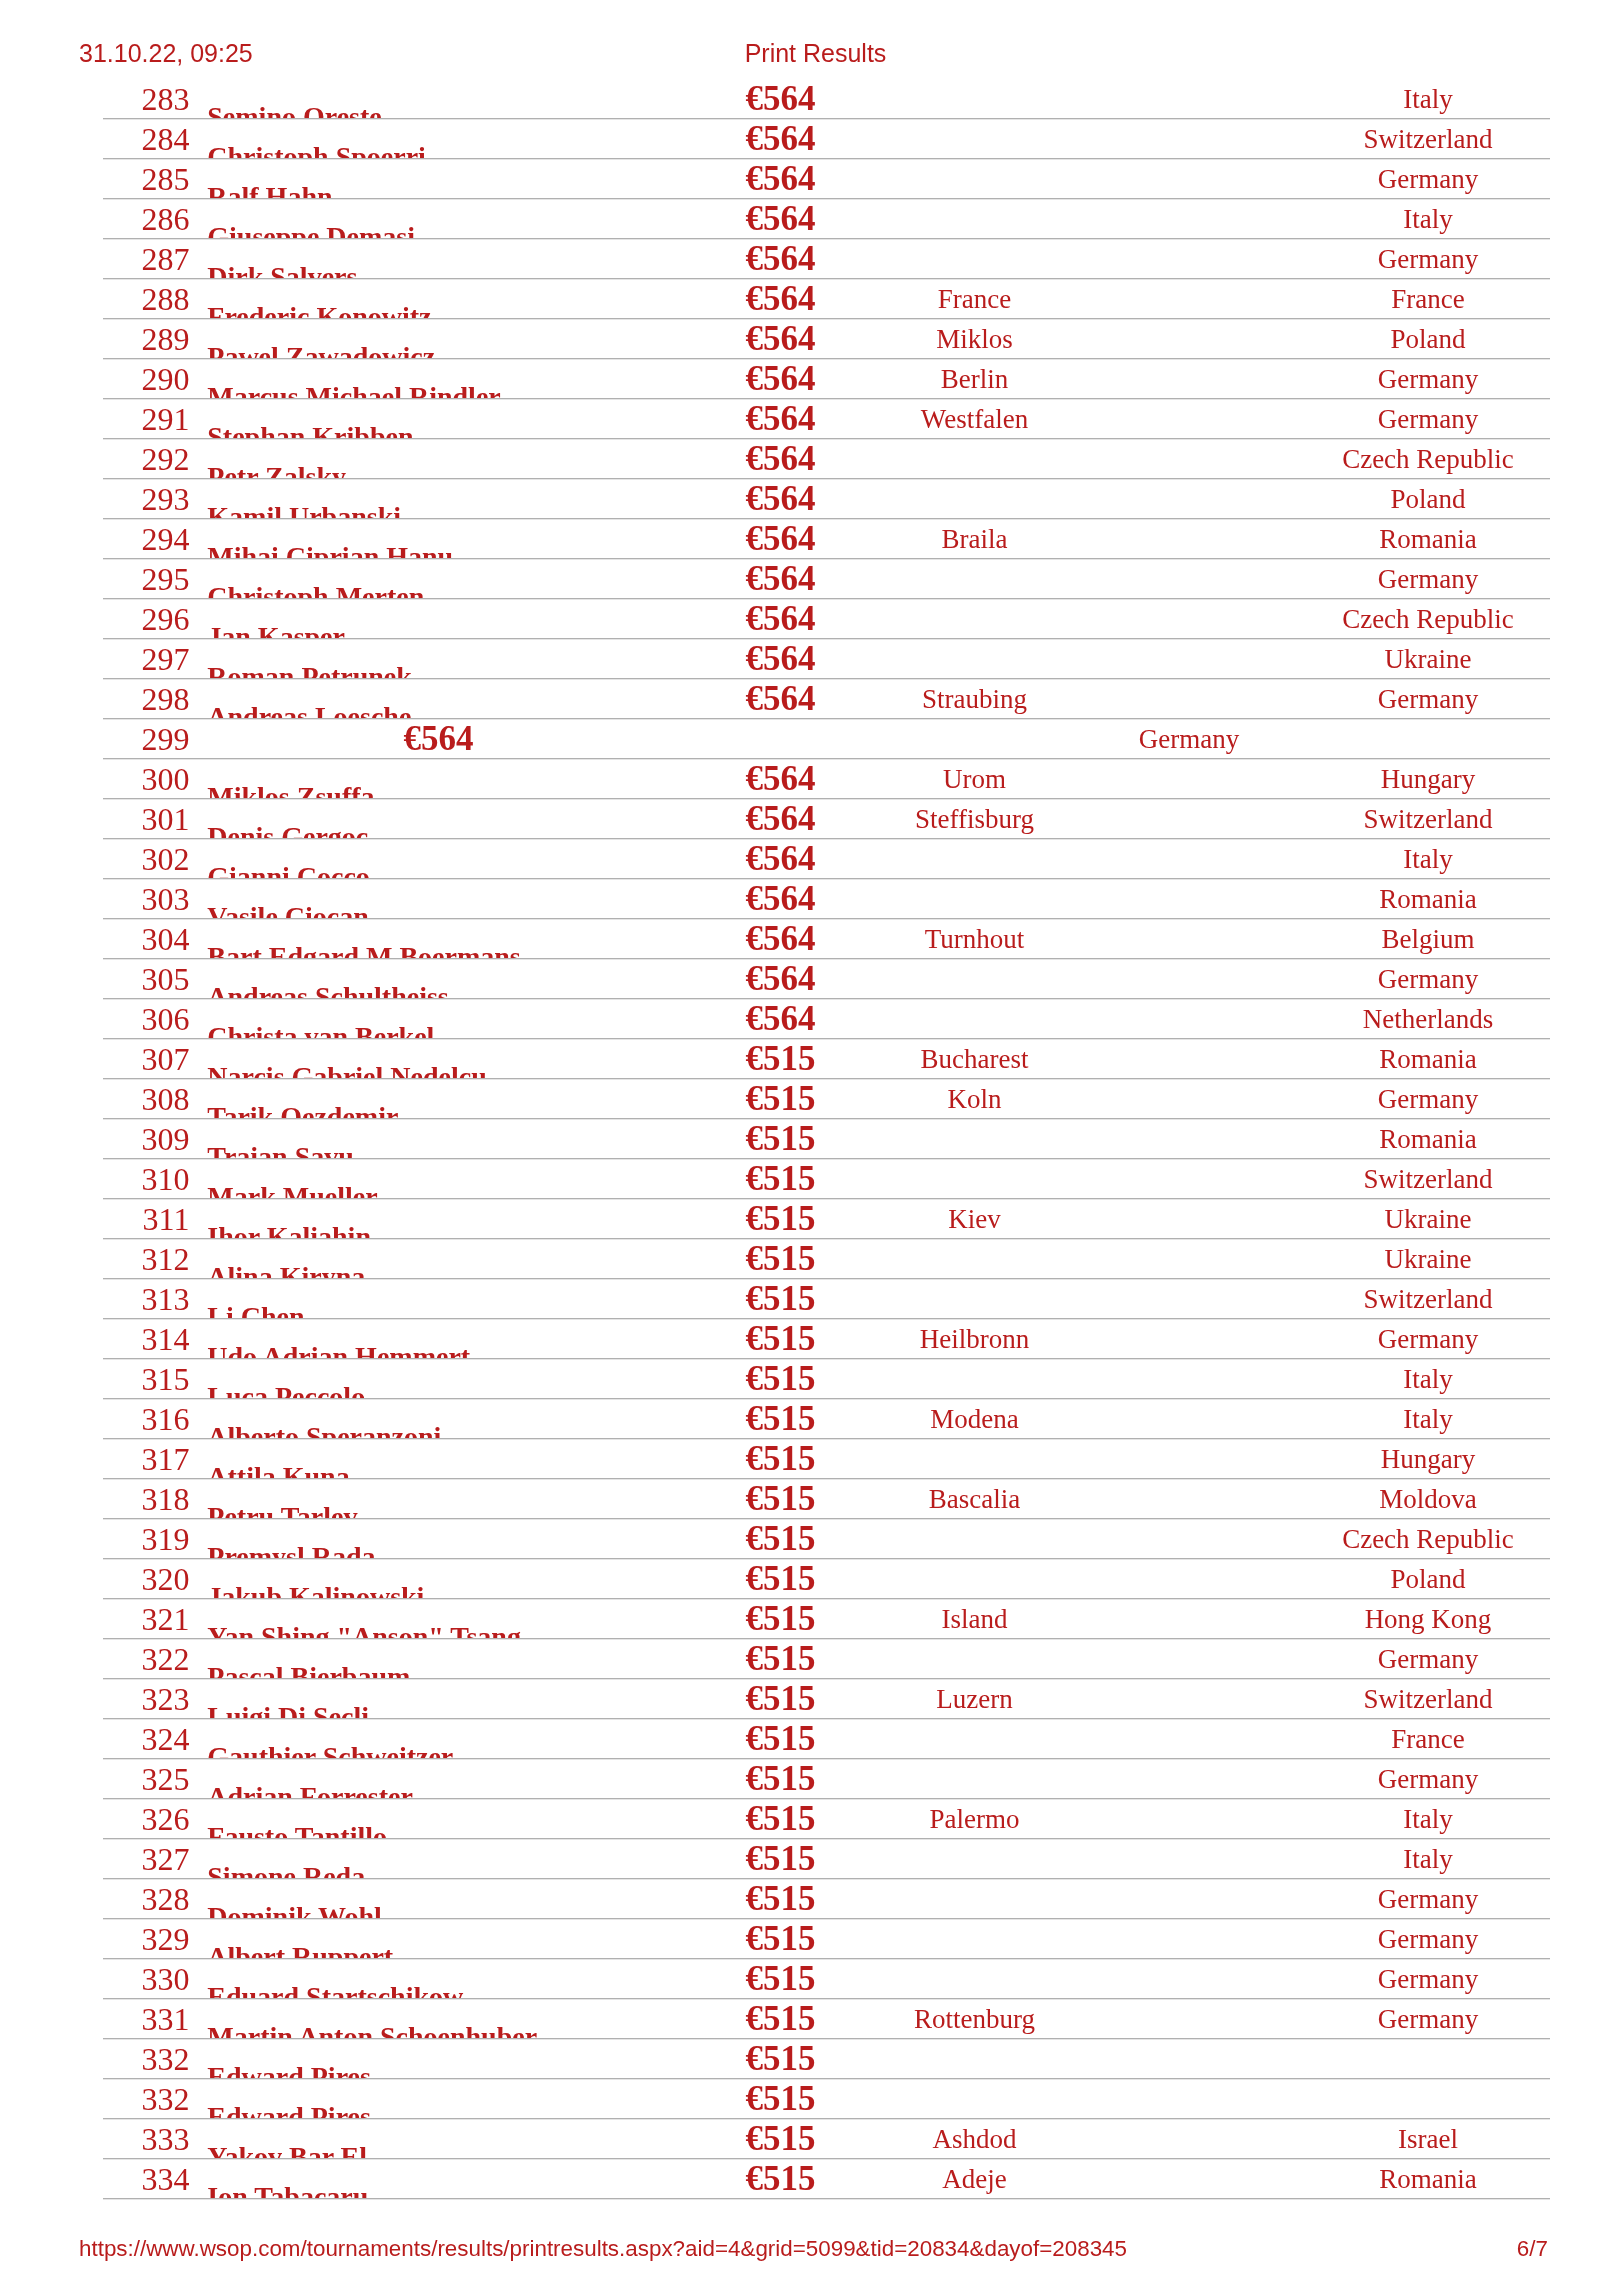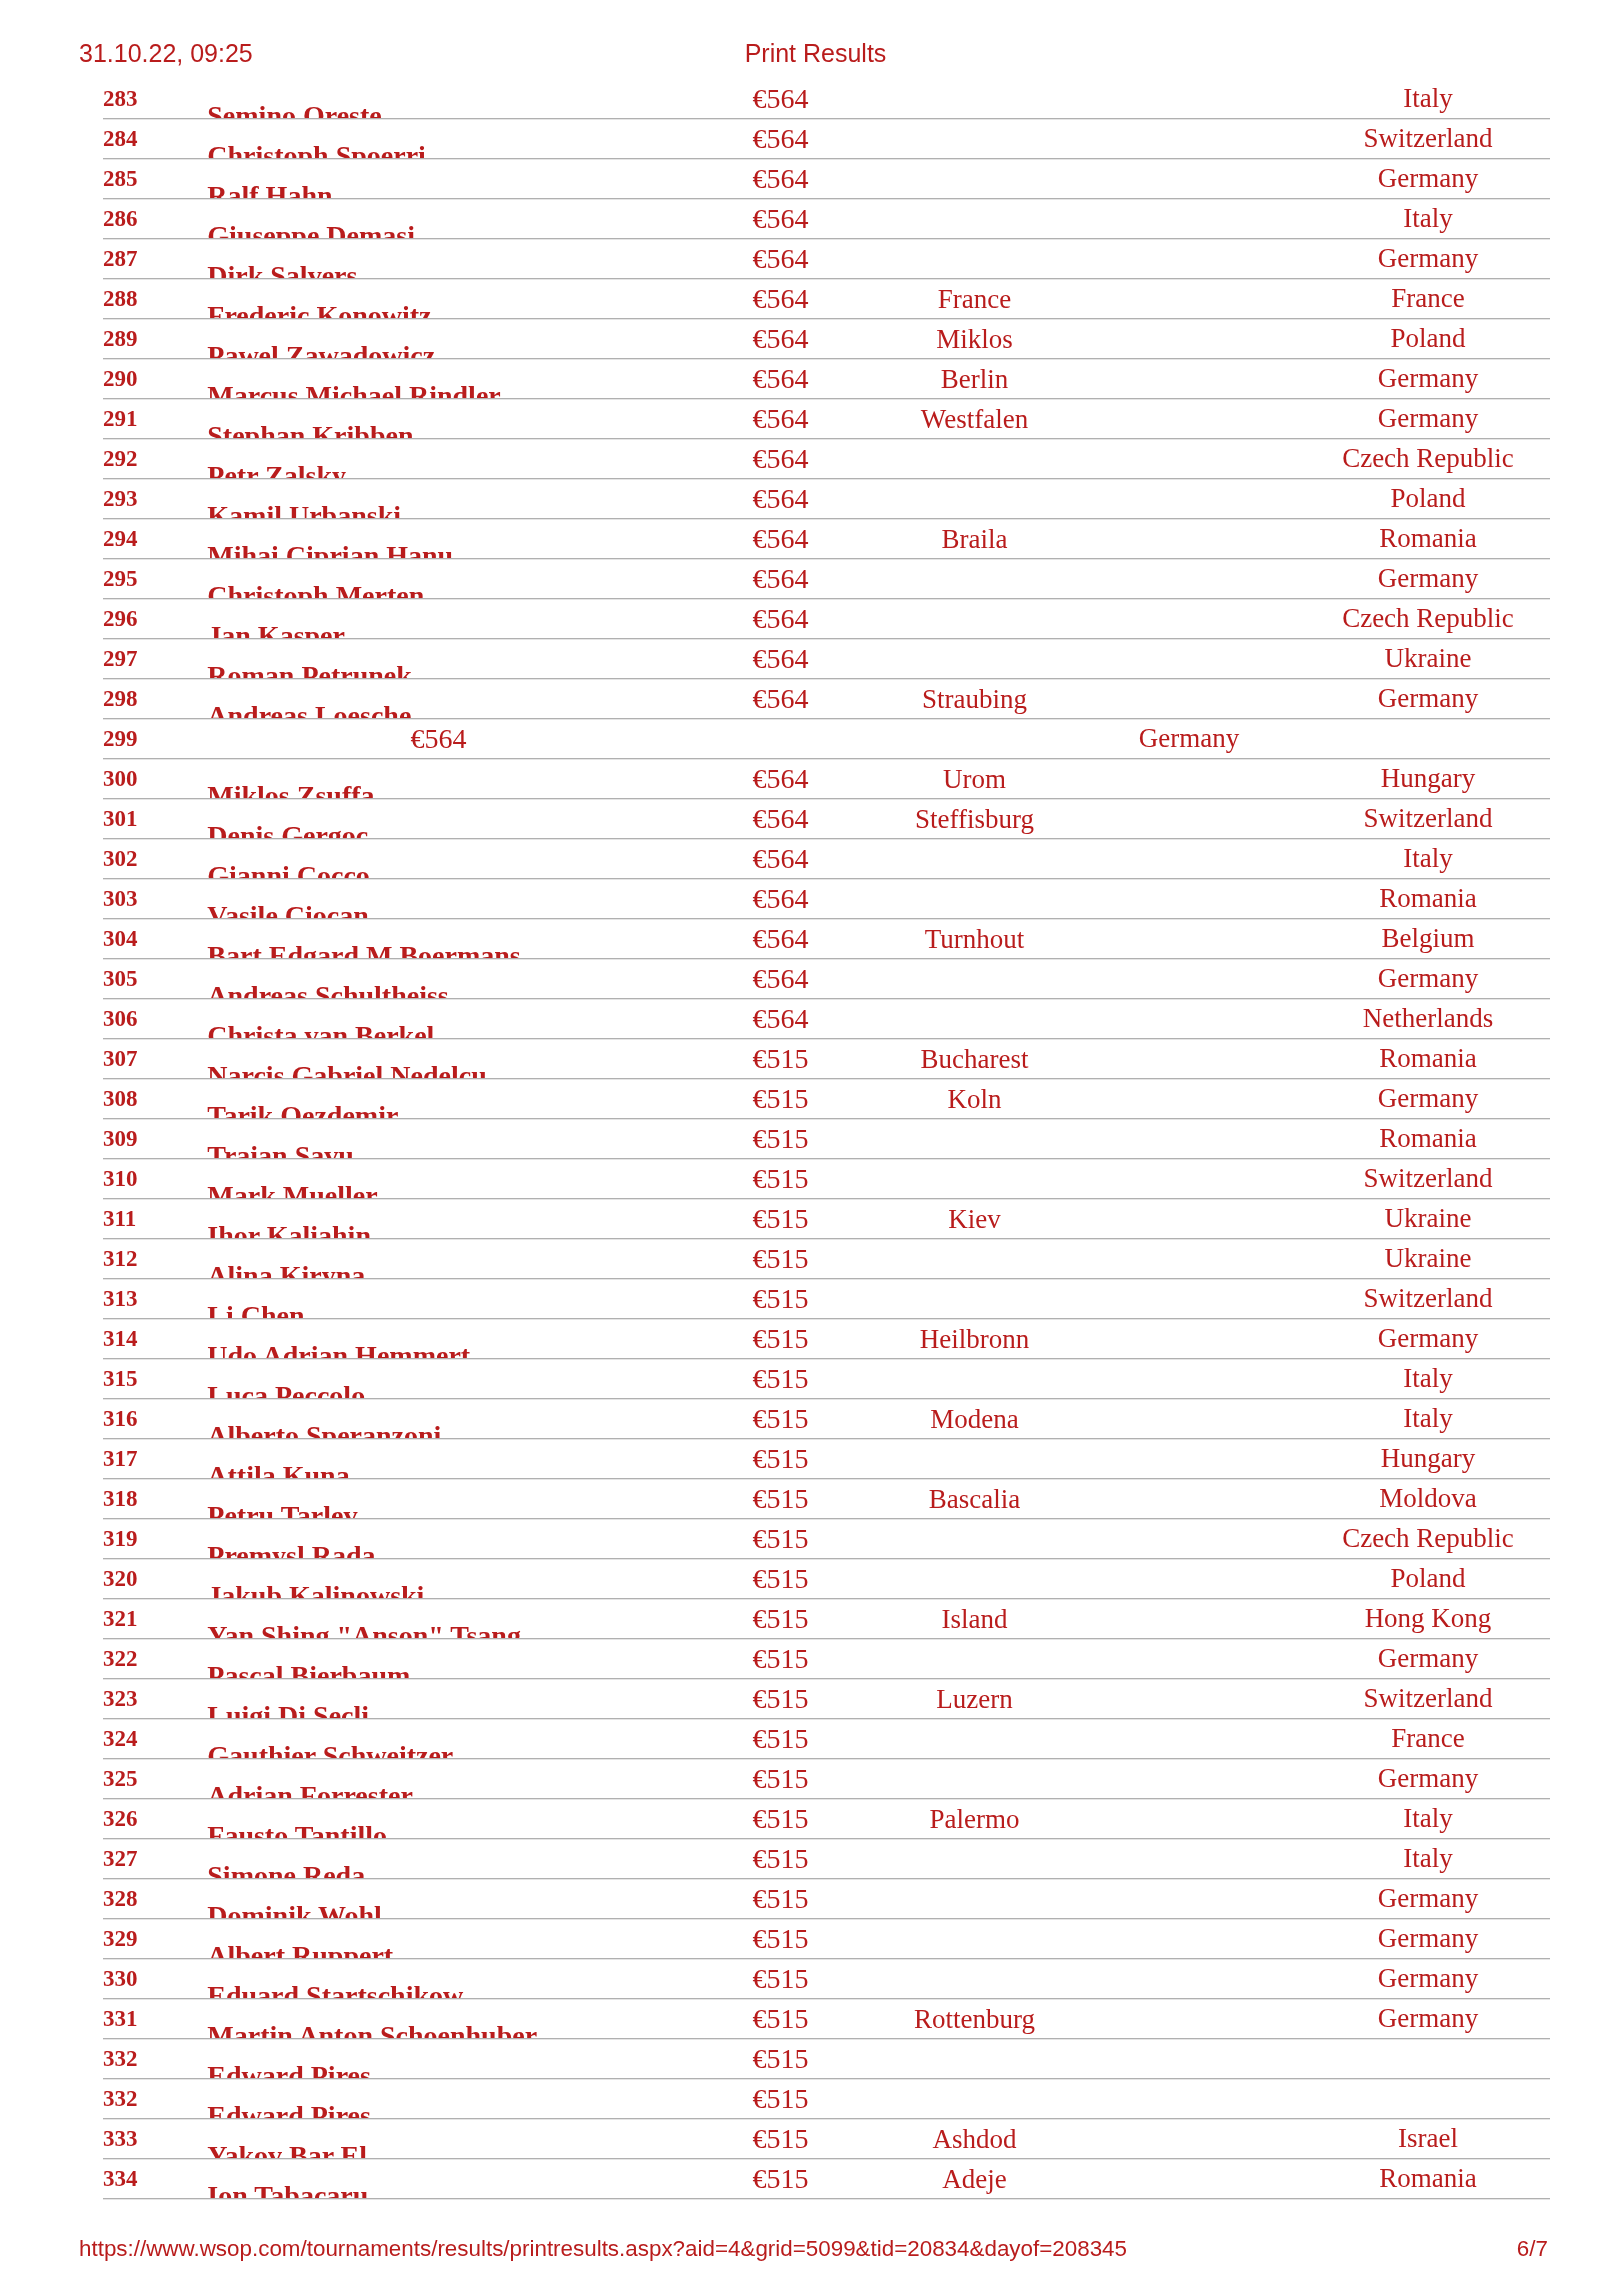--- a/index.html
+++ b/index.html
@@ -34,34 +34,34 @@
     grid-template-columns: 90px 491px 193px 195px 234px 1fr;
     height: 40px;
     box-sizing: border-box;
     border-bottom: 1.8px solid #b0b0b0;
     box-shadow: 0 0.9px 0 #e3e3e3;
     overflow: hidden;
     align-items: center;
   }
   .cell { white-space: nowrap; }
   .rank {
-    font-size: 23px;
+    text-align: right;
+    font-size: 32px;
     padding-right: 3.6px;
-    font-weight: bold;
   }
   .name {
     font-weight: bold;
     font-size: 28px;
     padding-left: 14.3px;
     overflow: hidden;
     margin-top: 35px;
   }
   .prize {
-    font-weight: normal;
-    font-size: 28px;
+    font-weight: bold;
+    font-size: 35px;
     text-align: center;
   }
   .city {
     align-self: stretch;
     text-align: center;
     font-size: 27px;
     line-height: 30px;
     padding-top: 4.5px;
     overflow: hidden;
   }

